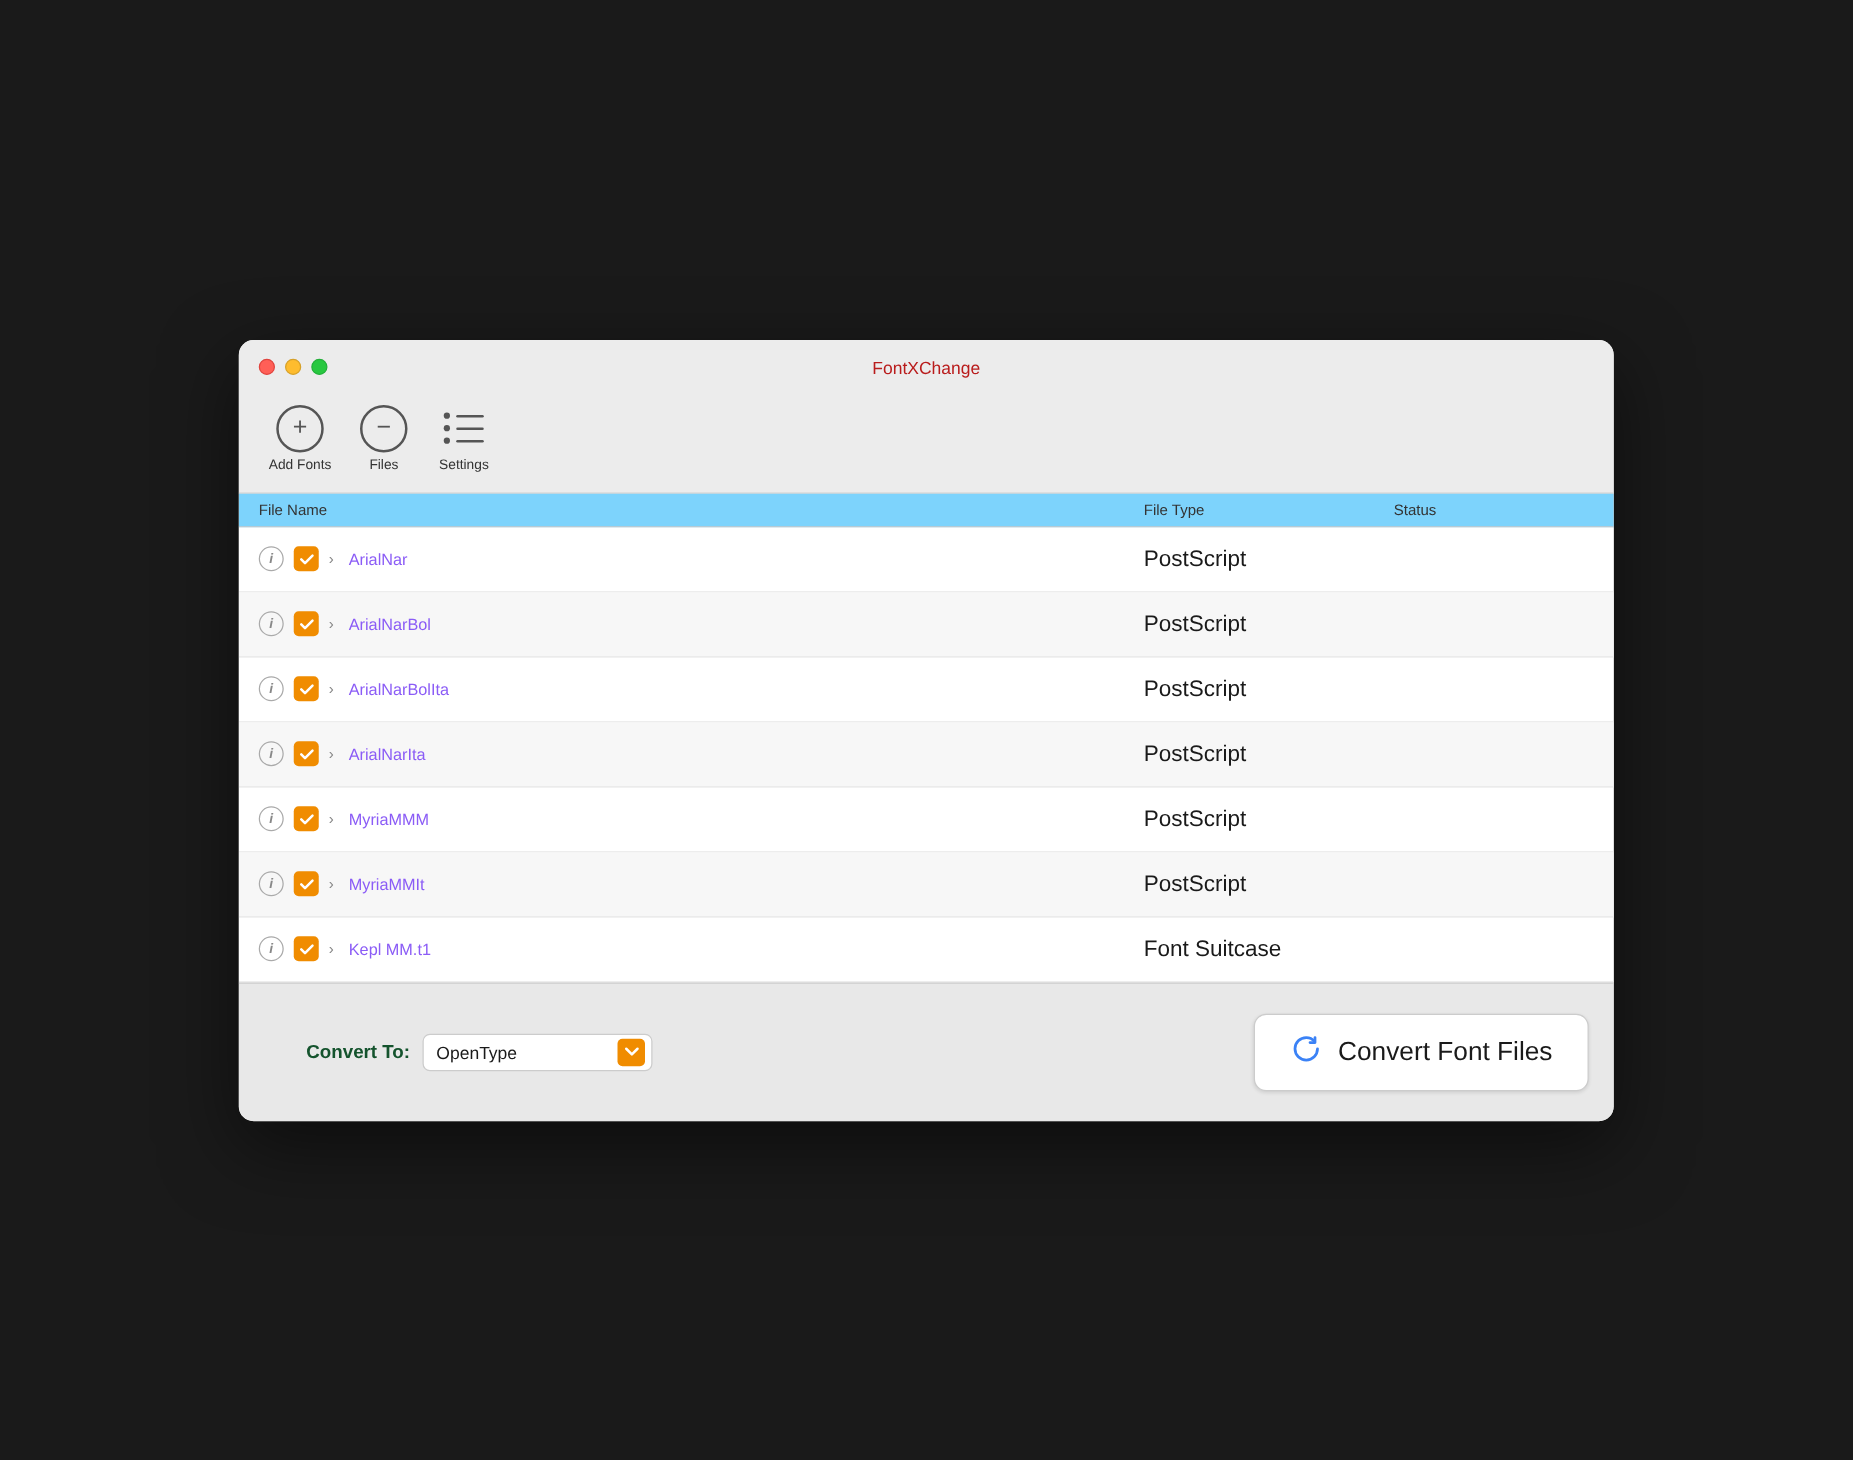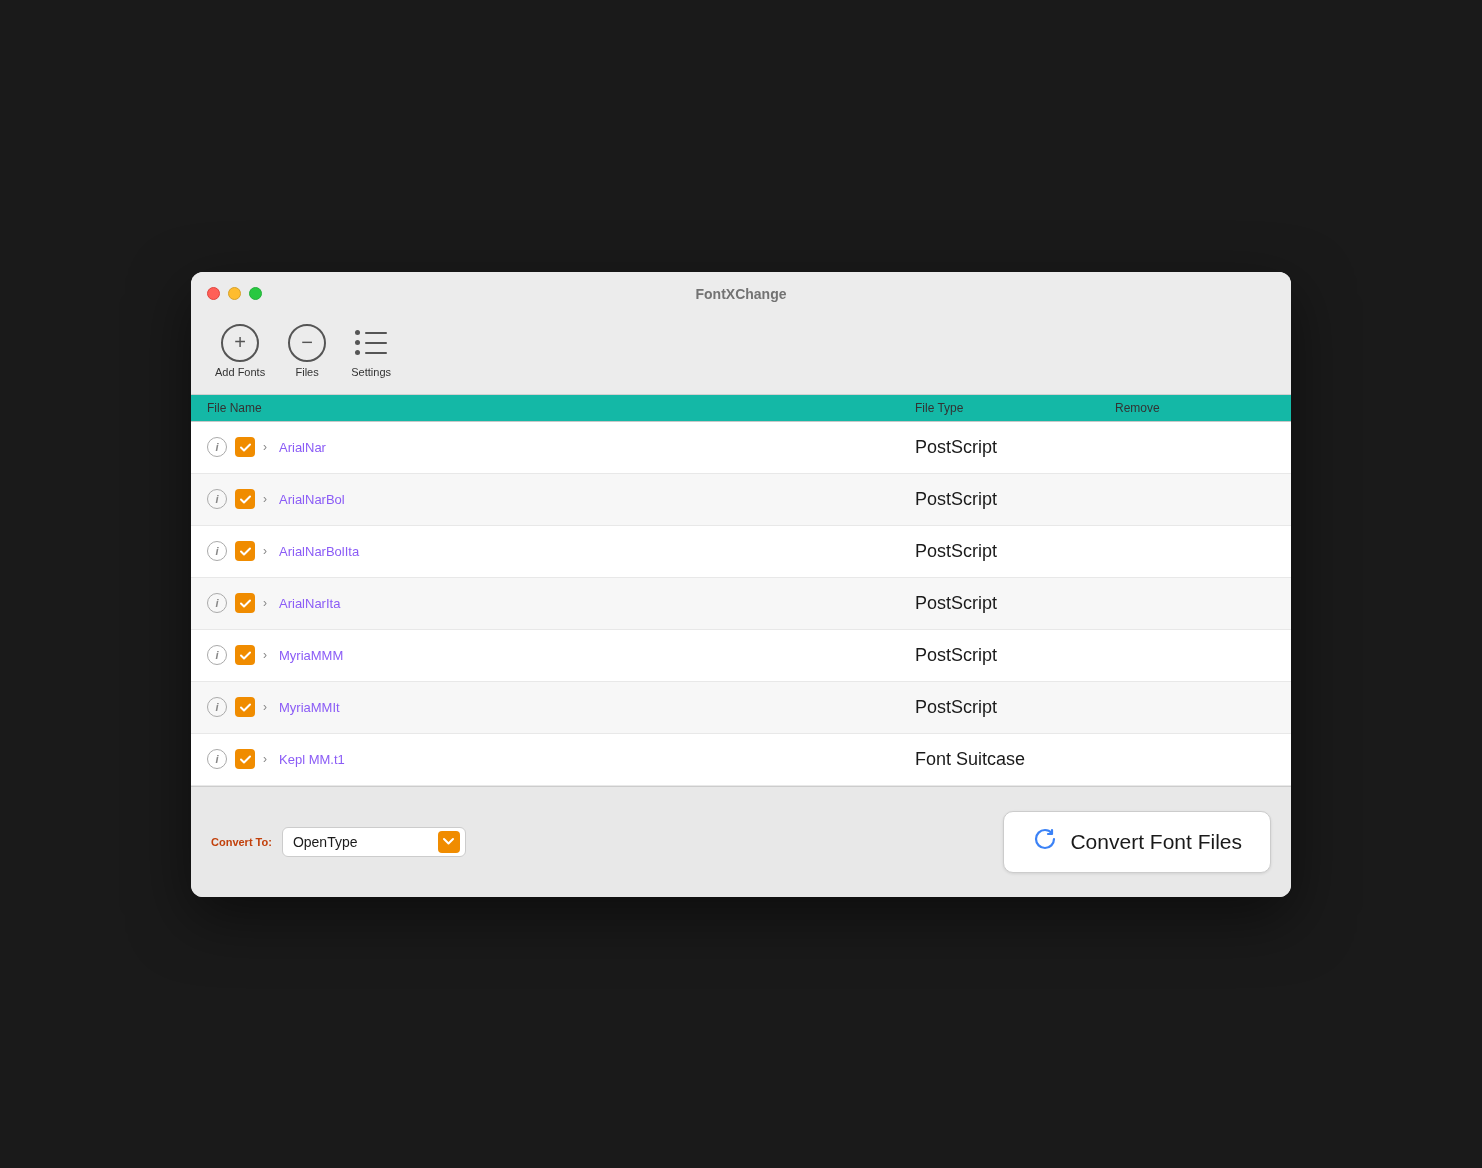--- a/index.html
+++ b/index.html
@@ -41,22 +41,22 @@
       width: 13px;
       height: 13px;
       border-radius: 50%;
       cursor: pointer;
     }
     .traffic-light.close { background: #ff5f57; border: 0.5px solid #e0443e; }
     .traffic-light.minimize { background: #febc2e; border: 0.5px solid #d6a12a; }
     .traffic-light.maximize { background: #28c840; border: 0.5px solid #24b03a; }
     .titlebar-title {
       font-size: 14px;
-      font-weight: 700;
-      color: #737373;
+      font-weight: 400;
+      color: #b91c1c;
       text-align: right;
     }
     
     .toolbar {
       display: flex;
       align-items: center;
       gap: 4px;
       padding: 8px 16px 12px;
       background: #ececec;
       border-bottom: 1px solid #d0d0d0;
@@ -114,21 +114,21 @@
     .list-line {
       width: 22px;
       height: 2px;
       background: #555;
       border-radius: 1px;
     }
     
     .table-header {
       display: flex;
       padding: 6px 16px;
-      background: #14b8a6;
+      background: #7dd3fc;
       border-bottom: 1px solid #c8c8c8;
     }
     .col-name { flex: 1; font-size: 12px; font-weight: 500; color: #333; }
     .col-type { width: 200px; font-size: 12px; font-weight: 500; color: #333; }
     .col-status { width: 160px; font-size: 12px; font-weight: 500; color: #333; }
     
     .table-body {
       flex: 1;
       overflow-y: auto;
       background: #fff;
@@ -201,23 +201,24 @@
       display: flex;
       align-items: center;
       justify-content: space-between;
     }
     .convert-to-group {
       display: flex;
       align-items: center;
       gap: 10px;
     }
     .convert-to-label {
-      font-size: 11px;
+      font-size: 15px;
       font-weight: 600;
-      color: #c2410c;
+      color: #14532d;
+      margin-left: 34px;
     }
     .convert-select-wrapper {
       position: relative;
       display: inline-flex;
       align-items: center;
     }
     .convert-select {
       appearance: none;
       -webkit-appearance: none;
       background: #fff;
@@ -305,21 +306,21 @@
             </div>
         </div>
       </div>
       <span class="toolbar-label">Settings</span>
     </button>
   </div>
 
   <div class="table-header">
     <div class="col-name">File Name</div>
     <div class="col-type">File Type</div>
-    <div class="col-status">Remove</div>
+    <div class="col-status">Status</div>
   </div>
 
   <div class="table-body" id="table-body">
   <div class="table-row">
       <div class="row-name-col">
         <div class="info-icon">i</div>
         <div class="checkbox">
           <svg viewBox="0 0 13 13" fill="none" xmlns="http://www.w3.org/2000/svg">
             <path d="M2 6.5L5 9.5L11 3.5" stroke="white" stroke-width="2" stroke-linecap="round" stroke-linejoin="round"></path>
           </svg>

